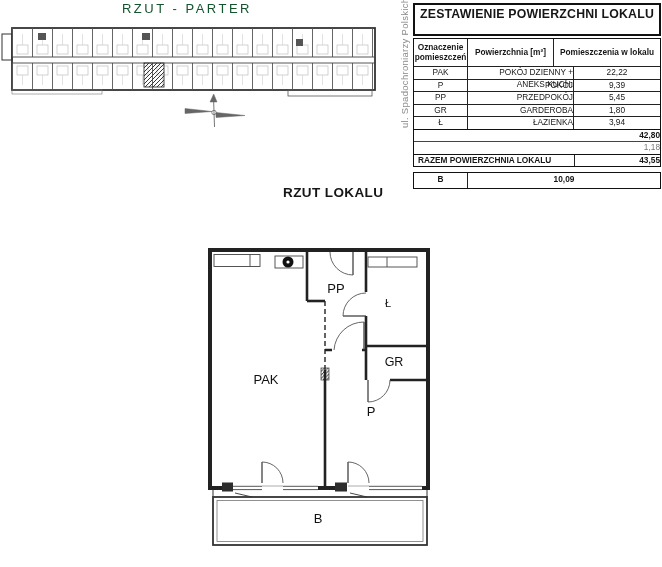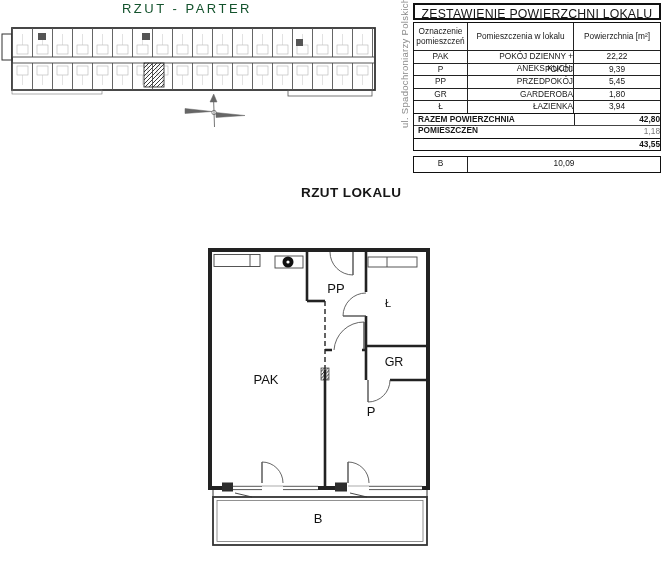--- a/index.html
+++ b/index.html
@@ -3,35 +3,35 @@
 <meta charset="utf-8">
 <style>
   * { margin:0; padding:0; box-sizing:border-box; }
   html,body { width:662px; height:567px; background:#fff; font-family:"Liberation Sans",sans-serif; color:#161616; overflow:hidden; }
   .canvas { position:relative; width:662px; height:567px; background:#fff; }
 
   .site-title { position:absolute; left:103px; top:1px; width:168px; text-align:center;
     font-size:13px; letter-spacing:2.5px; color:#14532d; font-weight:500; }
   .street-label { position:absolute; left:399px; top:128px; transform:rotate(-90deg);
     transform-origin:0 0; white-space:nowrap; font-size:9.5px; color:#8a8a8a; letter-spacing:.3px; }
-  .plan-title { position:absolute; left:301px; top:185px; font-size:13.5px; font-weight:600;
+  .plan-title { position:absolute; left:283px; top:185px; font-size:13.5px; font-weight:600;
     letter-spacing:.4px; color:#161616; }
 
   svg.drawing { position:absolute; }
   #building-svg { left:0; top:20px; }
   #apartment-svg { left:190px; top:240px; }
 
   
   .area-table { position:absolute; left:413px; top:3px; width:248px; font-size:8.3px; }
-  .t-title { border:2px solid #111; height:17px; line-height:18px; text-align:center;
-    font-weight:normal; font-size:12.3px; letter-spacing:.2px; }
+  .t-title { border:2px solid #111; height:33px; line-height:18px; text-align:center;
+    font-weight:bold; font-size:12.3px; letter-spacing:.2px; }
   .t-main { border:1.5px solid #111; margin-top:2px; }
   .t-balcony { border:1.5px solid #111; margin-top:5px; }
   .trow { display:flex; align-items:stretch; border-top:1px solid #222; }
-  .trow:first-child { border-top:none; }
+  .trow:first-child { border-top:none;font-weight:bold; }
   .thead { height:27px; }
   .thead .cell { display:flex; align-items:center; justify-content:center; text-align:center; line-height:1.15; }
   .cell { border-right:1px solid #222; }
   .cell:last-child { border-right:none; }
   .c1 { width:54px; flex:0 0 54px; }
   .c2 { width:106px; flex:0 0 106px;text-align:right; }
   .c3 { flex:1; }
   .drow { height:12.5px; }
   .drow .c1 { text-align:center; line-height:11.5px; }
   .drow .c2 { padding-left:4px; line-height:11.5px; }
@@ -96,22 +96,22 @@
   </svg>
 
   <div class="street-label">ul. Spadochroniarzy Polskich</div>
 
   <div class="area-table">
     <div class="t-title">ZESTAWIENIE POWIERZCHNI LOKALU</div>
 
     <div class="t-main">
       <div class="trow thead">
         <div class="cell c1">Oznaczenie pomieszczeń</div>
+        <div class="cell c3">Powierzchnia [m²]</div>
         <div class="cell c2">Pomieszczenia w lokalu</div>
-        <div class="cell c3">Powierzchnia [m²]</div>
       </div>
 
       <div class="trow drow">
         <div class="cell c1">PAK</div>
         <div class="cell c2">POKÓJ DZIENNY + ANEKS KUCH.</div>
         <div class="cell c3">22,22</div>
       </div>
       <div class="trow drow">
         <div class="cell c1">P</div>
         <div class="cell c2">POKÓJ</div>
@@ -127,27 +127,27 @@
         <div class="cell c2">GARDEROBA</div>
         <div class="cell c3">1,80</div>
       </div>
       <div class="trow drow">
         <div class="cell c1">Ł</div>
         <div class="cell c2">ŁAZIENKA</div>
         <div class="cell c3">3,94</div>
       </div>
 
       <div class="trow srow bold">
-        <div class="cell lab">RAZEM POWIERZCHNIA POMIESZCZEŃ</div>
         <div class="cell c3">42,80</div>
       </div>
       <div class="trow srow muted">
         <div class="cell c3">1,18</div>
       </div>
       <div class="trow srow bold">
+        <div class="cell lab">RAZEM POWIERZCHNIA LOKALU</div>
         <div class="cell c3">43,55</div>
       </div>
     </div>
 
     <div class="t-balcony">
       <div class="trow brow">
         <div class="cell c1">B</div>
         <div class="cell c3">10,09</div>
       </div>
     </div>

